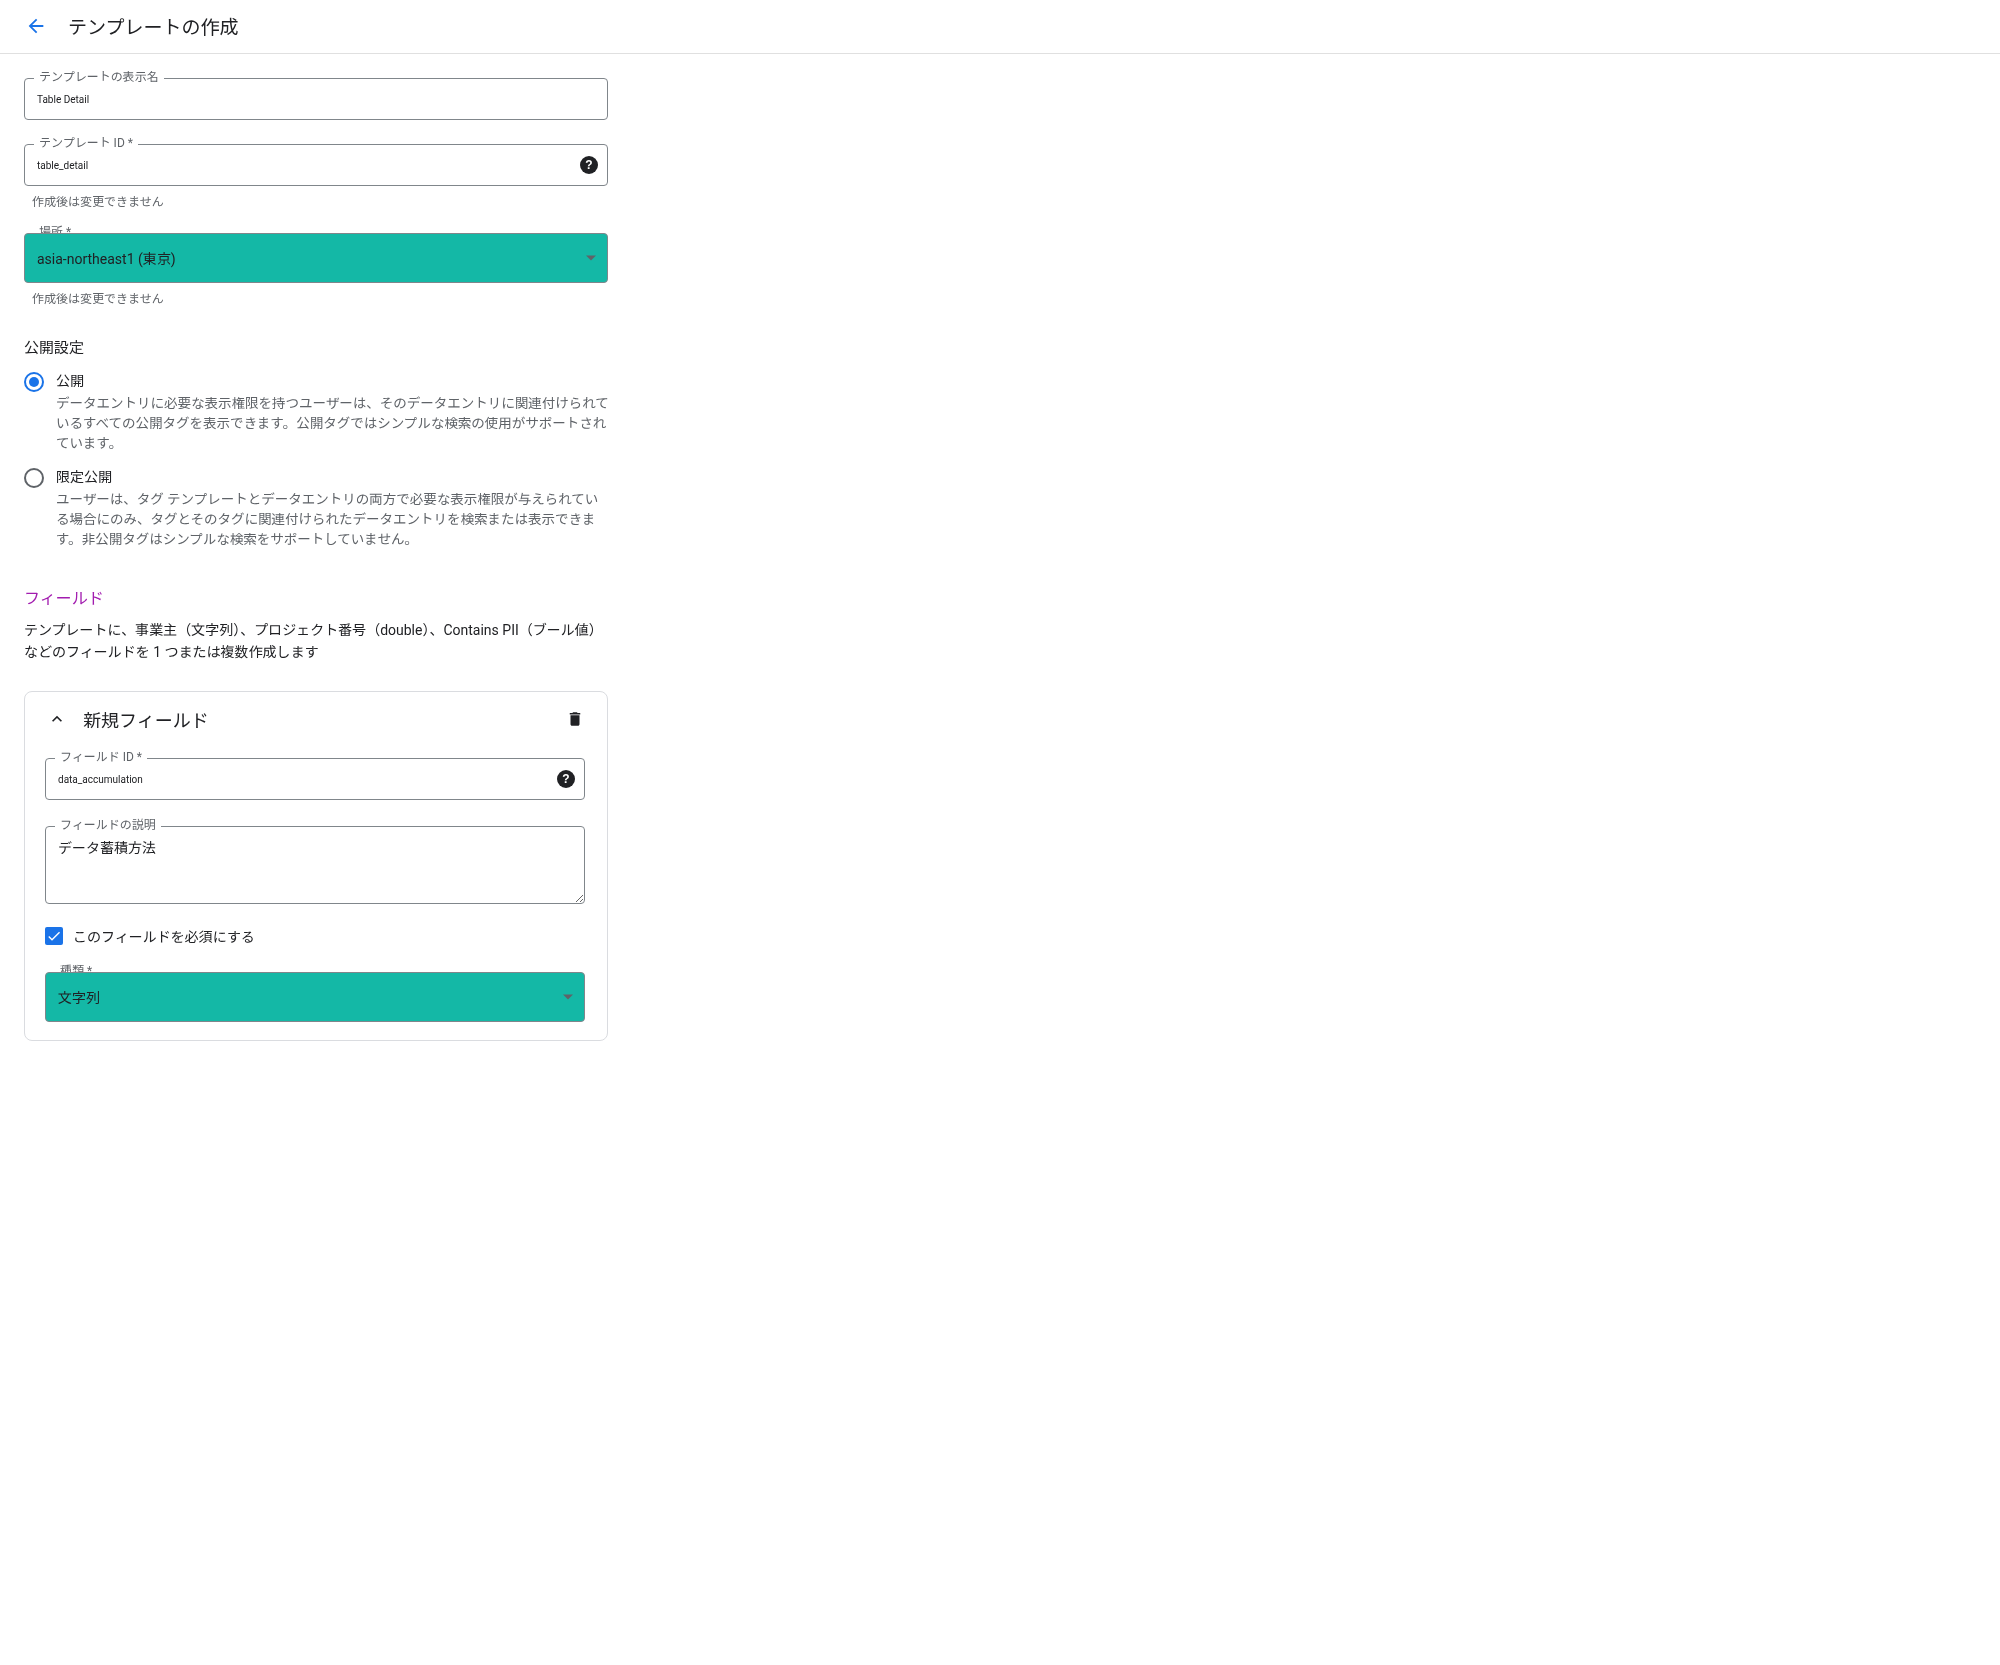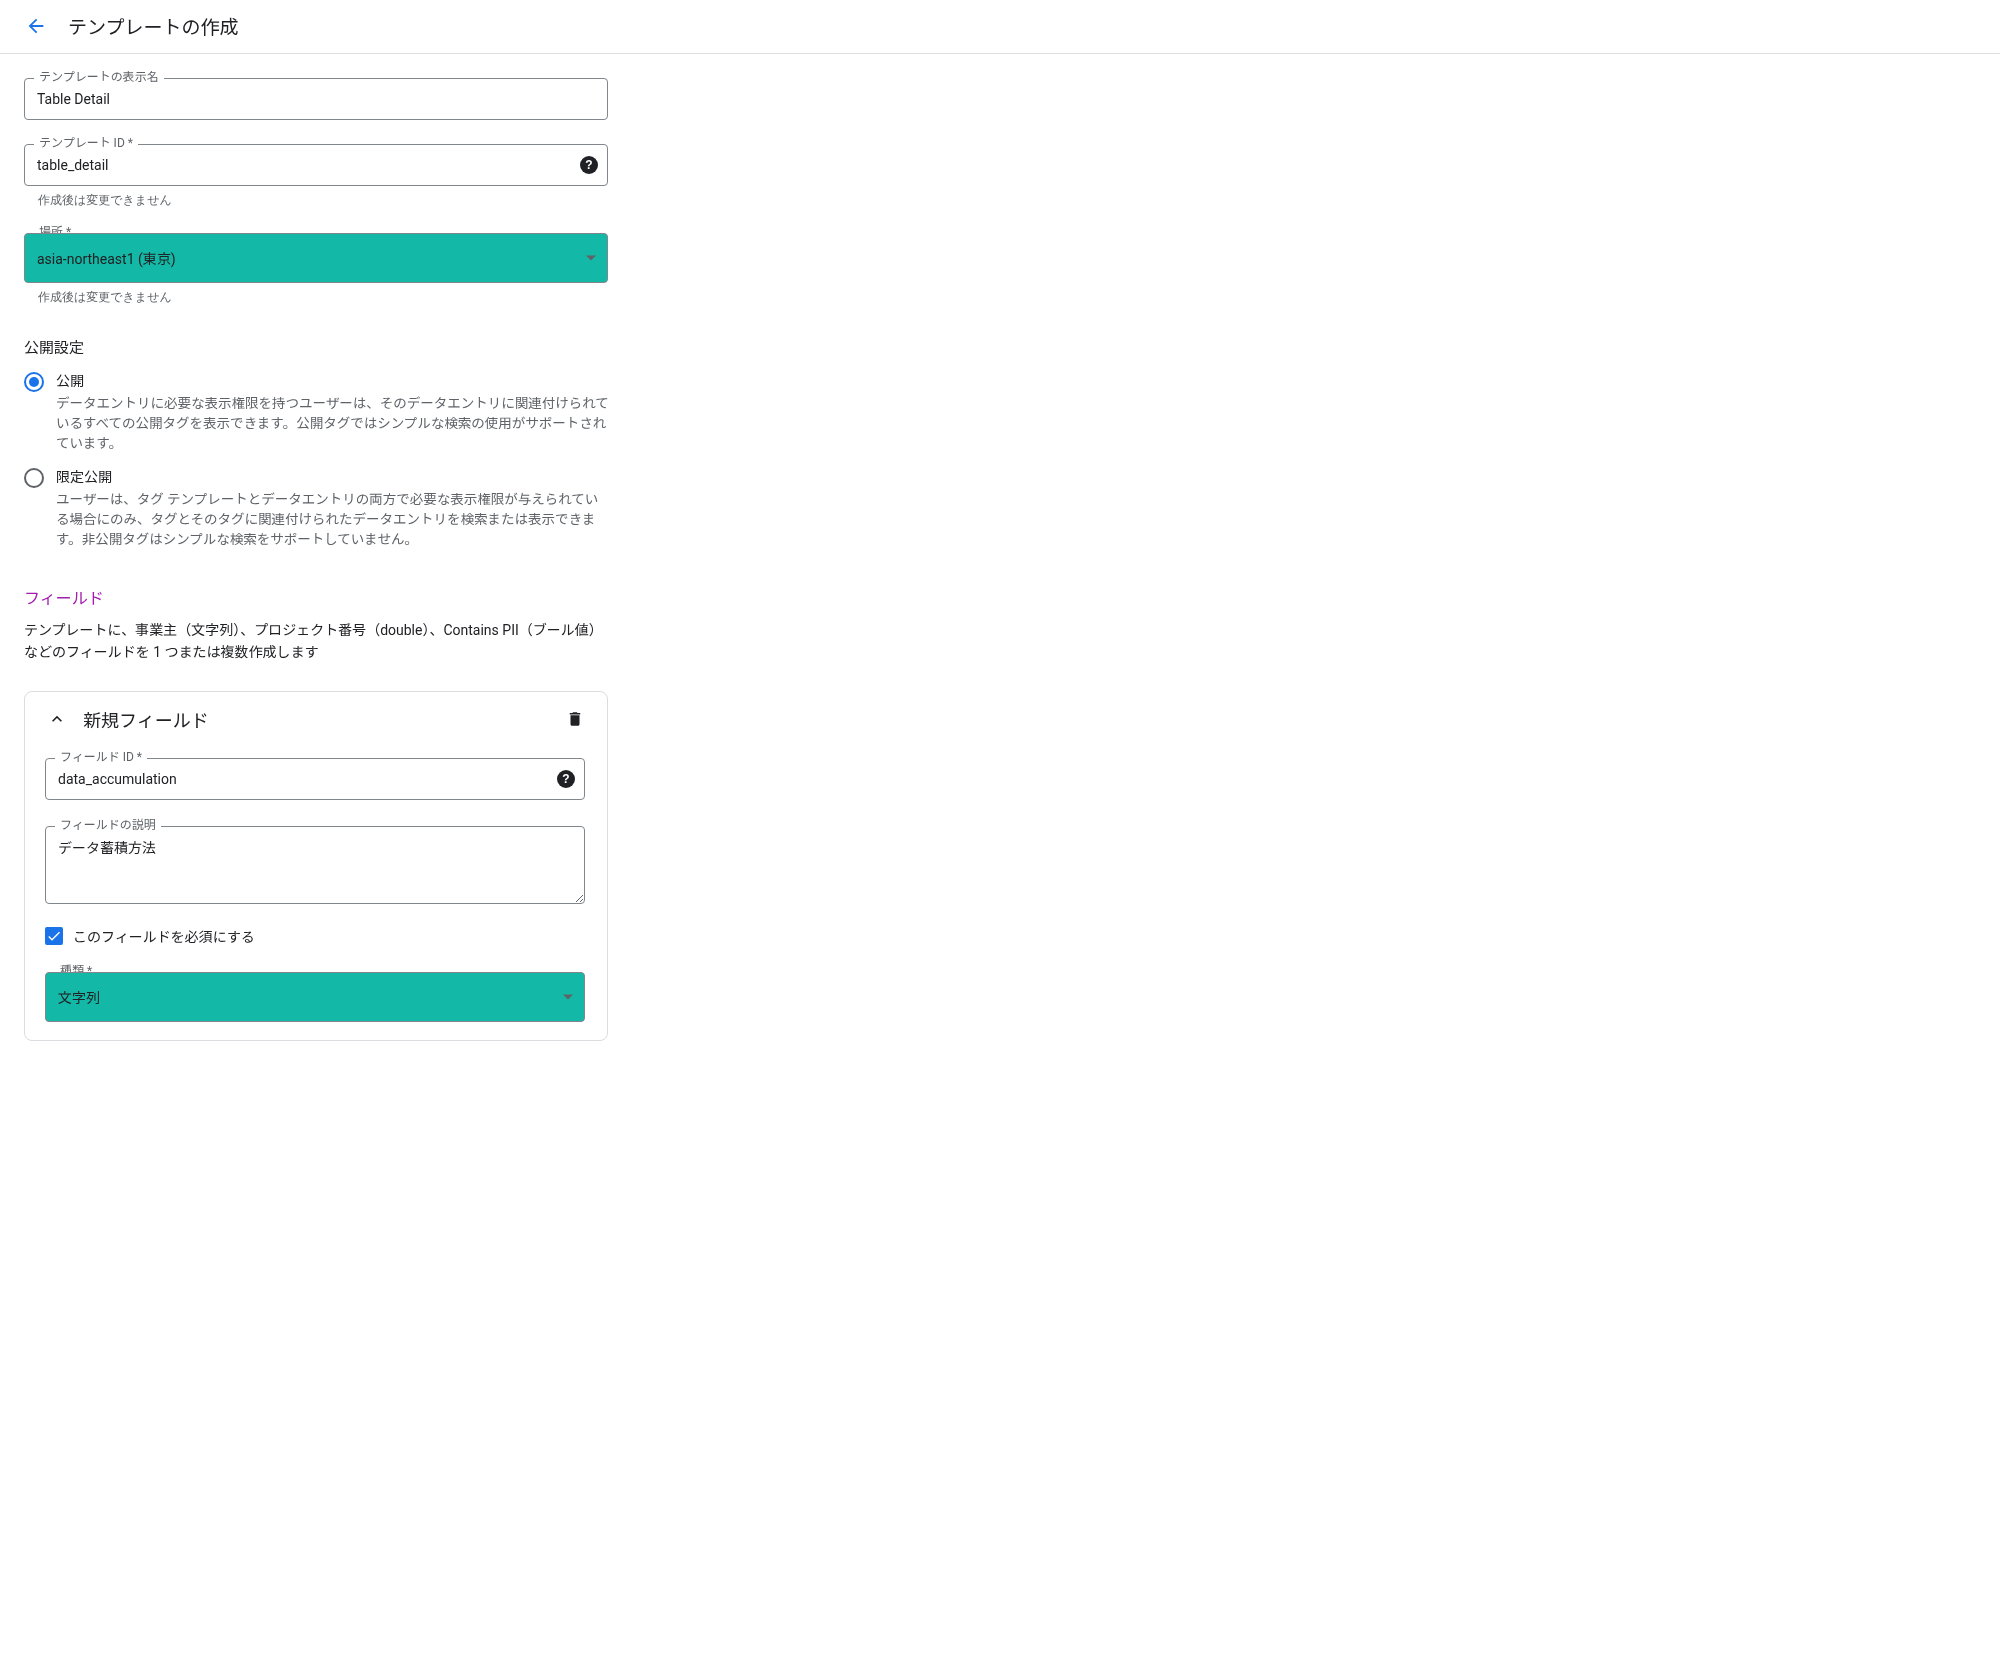--- a/index.html
+++ b/index.html
@@ -48,21 +48,21 @@
     color: #5f6368;
     line-height: 14px;
     text-align: center;
   }
   .text-input {
     width: 584px;
     height: 42px;
     border: 1px solid #80868b;
     border-radius: 4px;
     padding: 0 12px;
-    font-size: 14px;
+    font-size: 10px;
     color: #202124;
     outline: none;
     background: #fff;
     font-family: inherit;
   }
   .text-input.with-icon { padding-right: 40px; }
   .textarea-input {
     width: 540px;
     min-height: 78px;
     border: 1px solid #80868b;
@@ -88,22 +88,21 @@
     text-align: center;
     line-height: 18px;
     font-size: 12px;
     font-weight: bold;
     font-family: Arial, sans-serif;
     cursor: pointer;
   }
   .hint {
     font-size: 12px;
     color: #5f6368;
-    margin: 6px 0 0 14px;
-    font-family: Liberation Serif, serif;
+    margin: 6px 0 0 8px;
   }
   .select-wrap {
     position: relative;
     width: 584px;
   }
   .select-display {
     width: 100%;
     height: 50px;
     border: 1px solid #80868b;
     border-radius: 4px;

